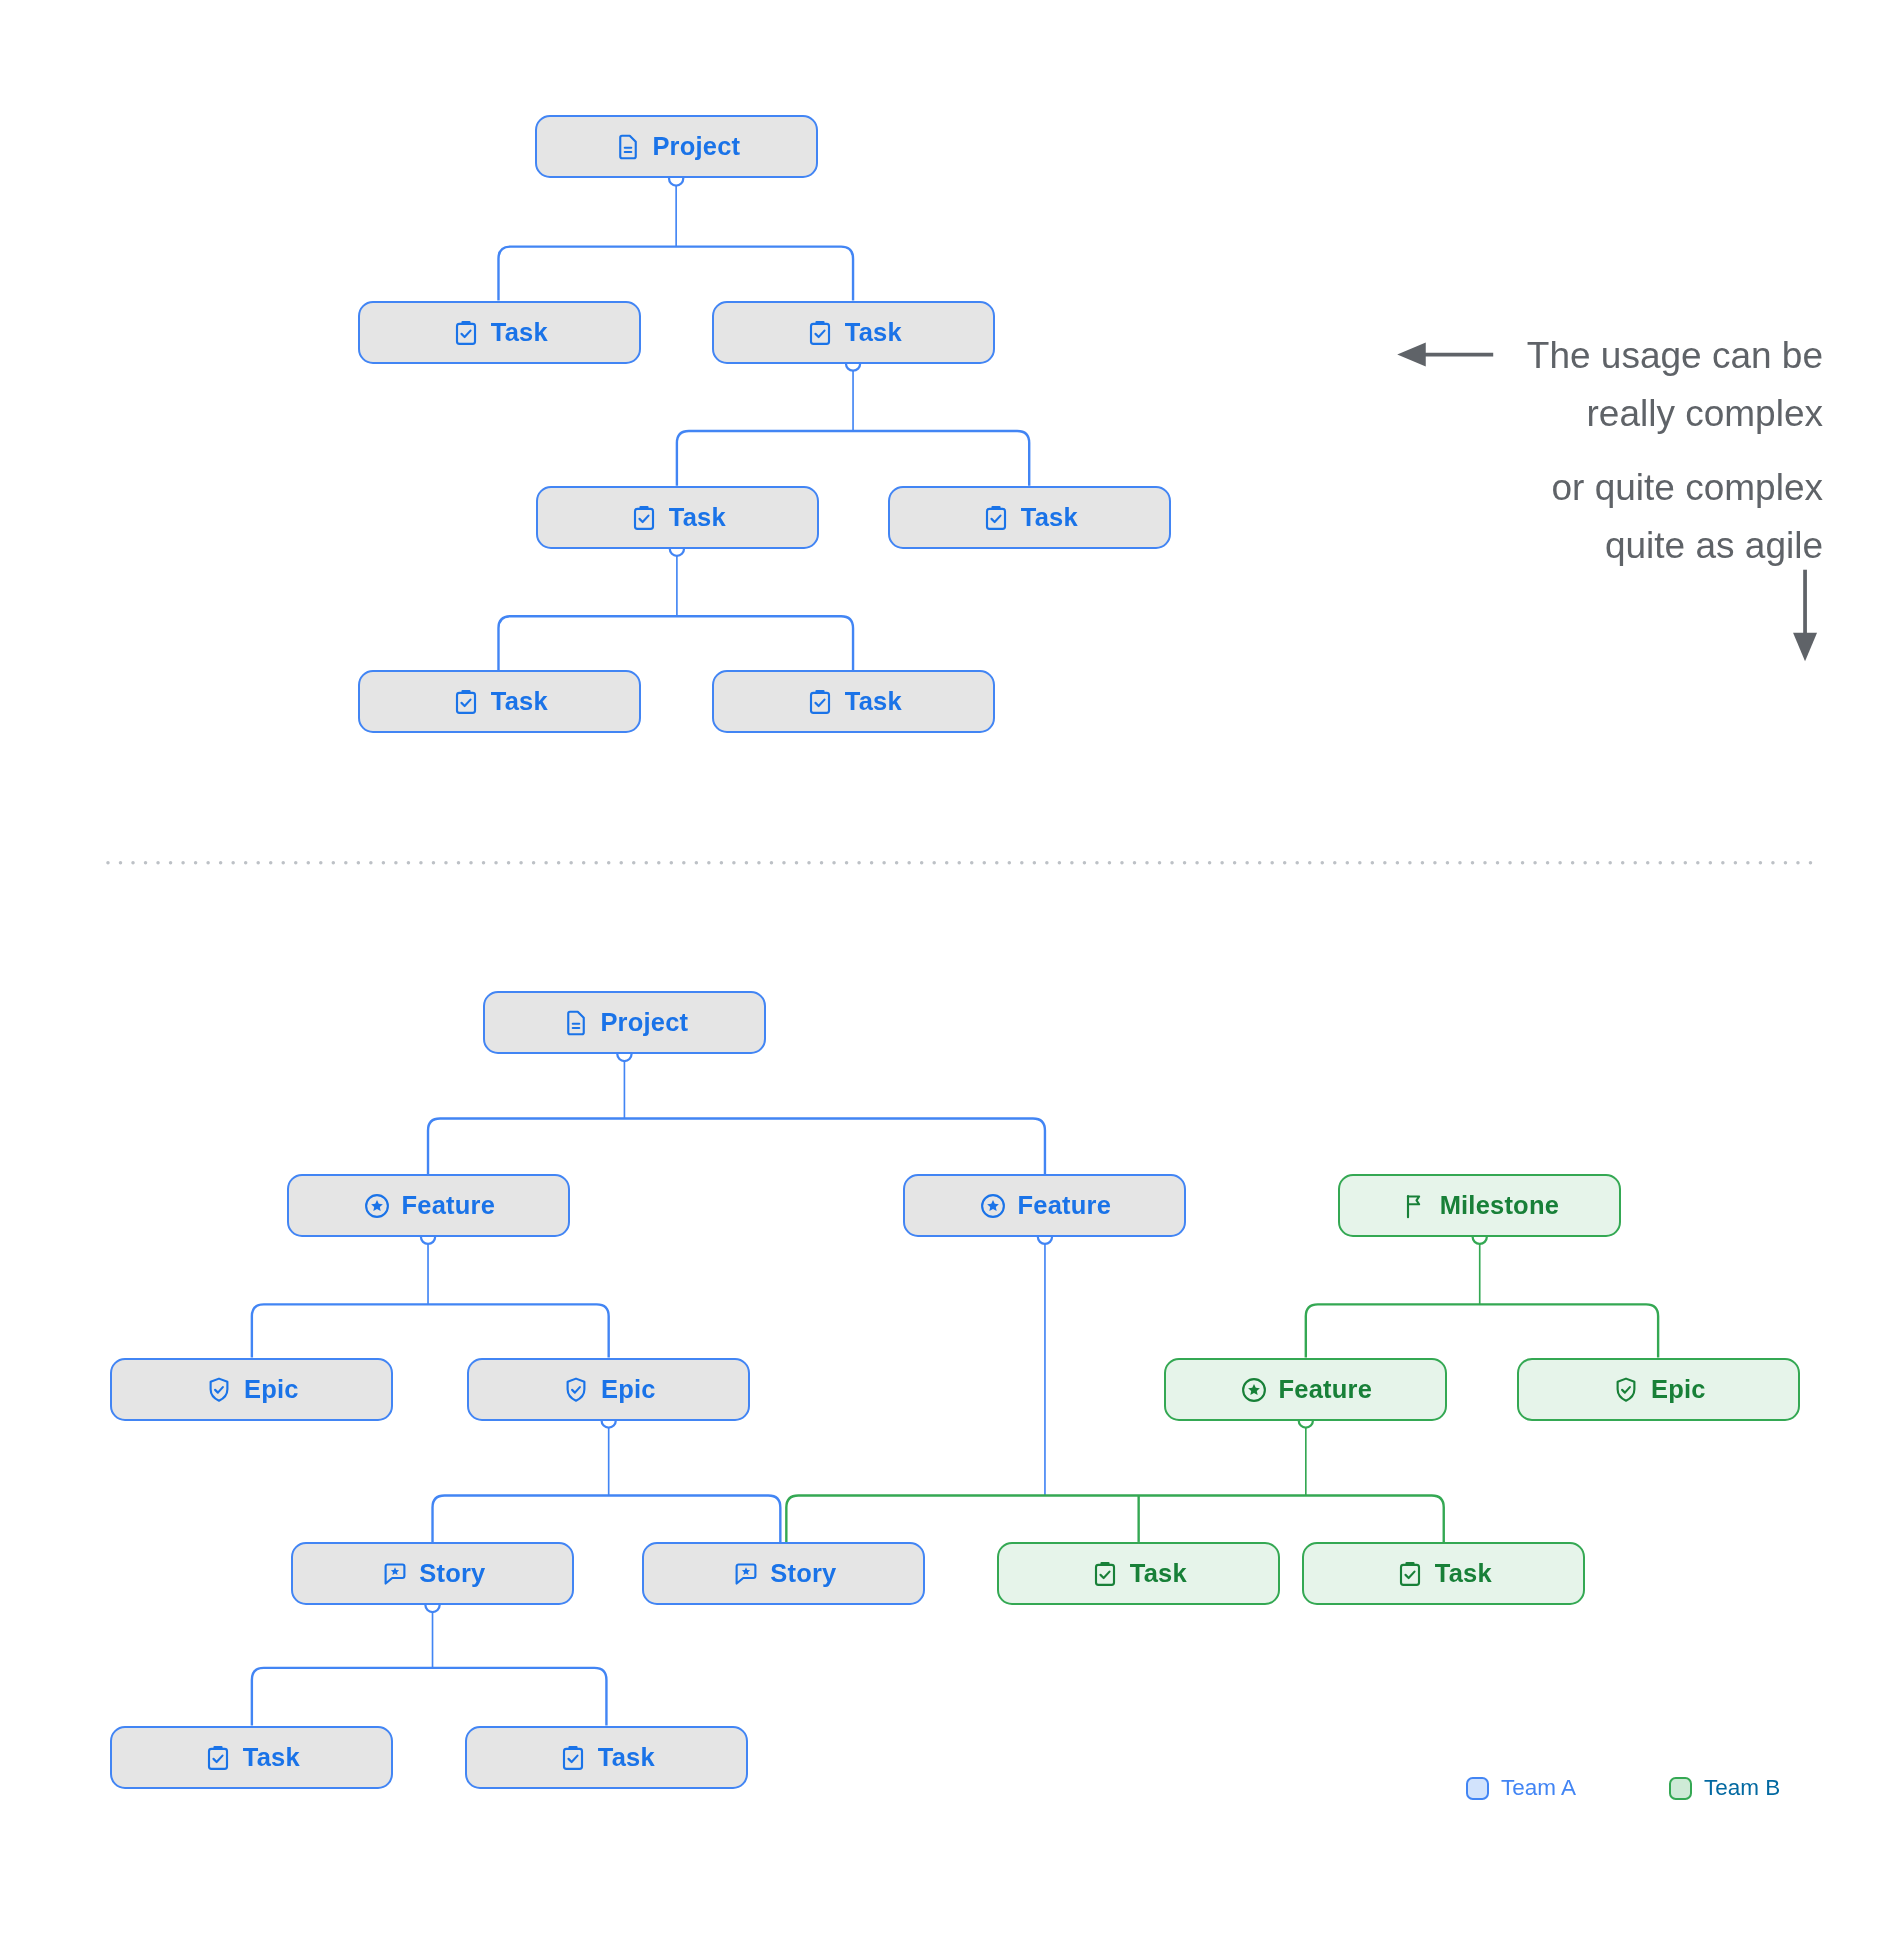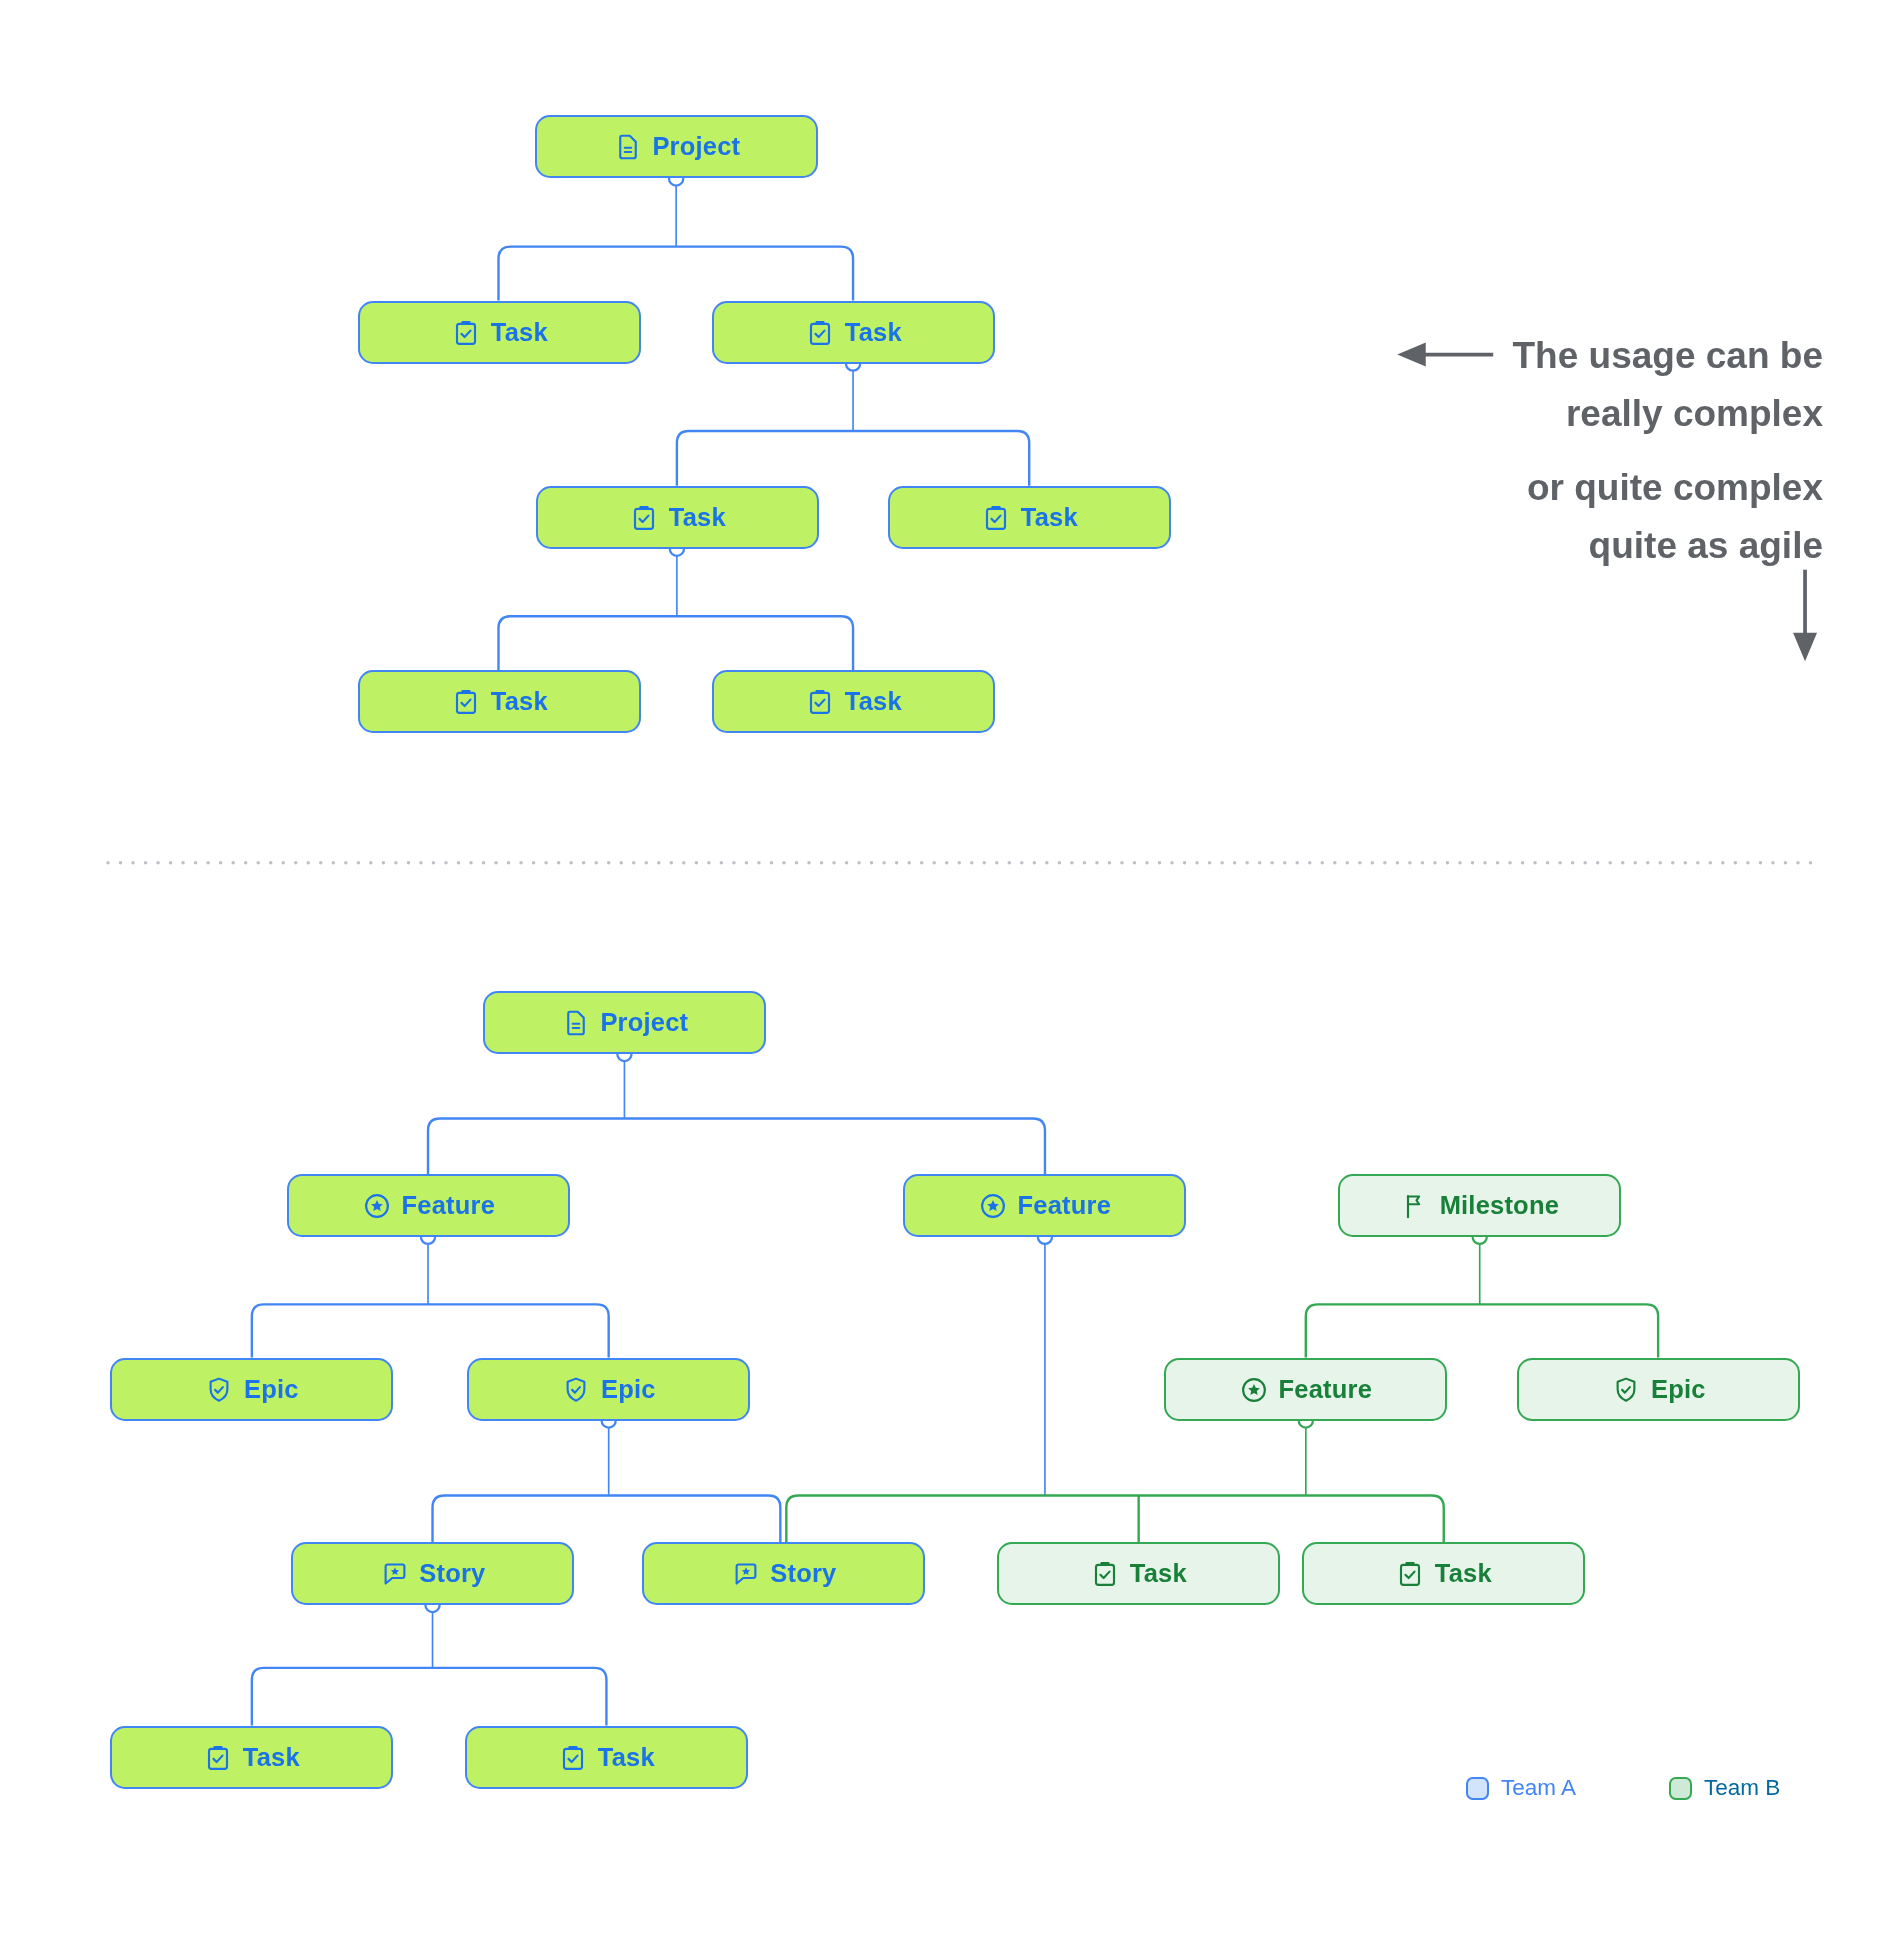--- a/index.html
+++ b/index.html
@@ -14,29 +14,29 @@
   .node{
     position:absolute;
     width:283px;height:63px;
     box-sizing:border-box;
     border-radius:15px;
     border:2.6px solid;
     display:flex;align-items:center;justify-content:center;
     gap:9.7px;
     font-size:25.5px;font-weight:700;letter-spacing:0.2px;
   }
-  .node.blue{background:#bef264;border-color:#4285F4;color:#1A73E8;}
+  .node.blue{background:#e5e5e5;border-color:#4285F4;color:#1A73E8;}
   .node.green{background:#E6F4EA;border-color:#34A853;color:#188038;}
   .ic{width:30px;height:30px;fill:none;stroke:currentColor;stroke-width:1.7;stroke-linecap:round;stroke-linejoin:round;flex:0 0 auto;}
   .lbl{white-space:nowrap;}
 
   .annotation{
     position:absolute;right:75px;top:327px;
     text-align:right;color:#5F6368;
-    font-size:37px;line-height:58px;font-weight:700;
+    font-size:37px;line-height:58px;font-weight:400;
   }
   .annotation .gap{height:15.7px;}
 
   .legend-item{
     position:absolute;top:1775px;
     display:flex;align-items:center;gap:12px;
     font-size:22.5px;font-weight:500;
   }
   .legend-item .swatch{
     width:23px;height:23px;box-sizing:border-box;

